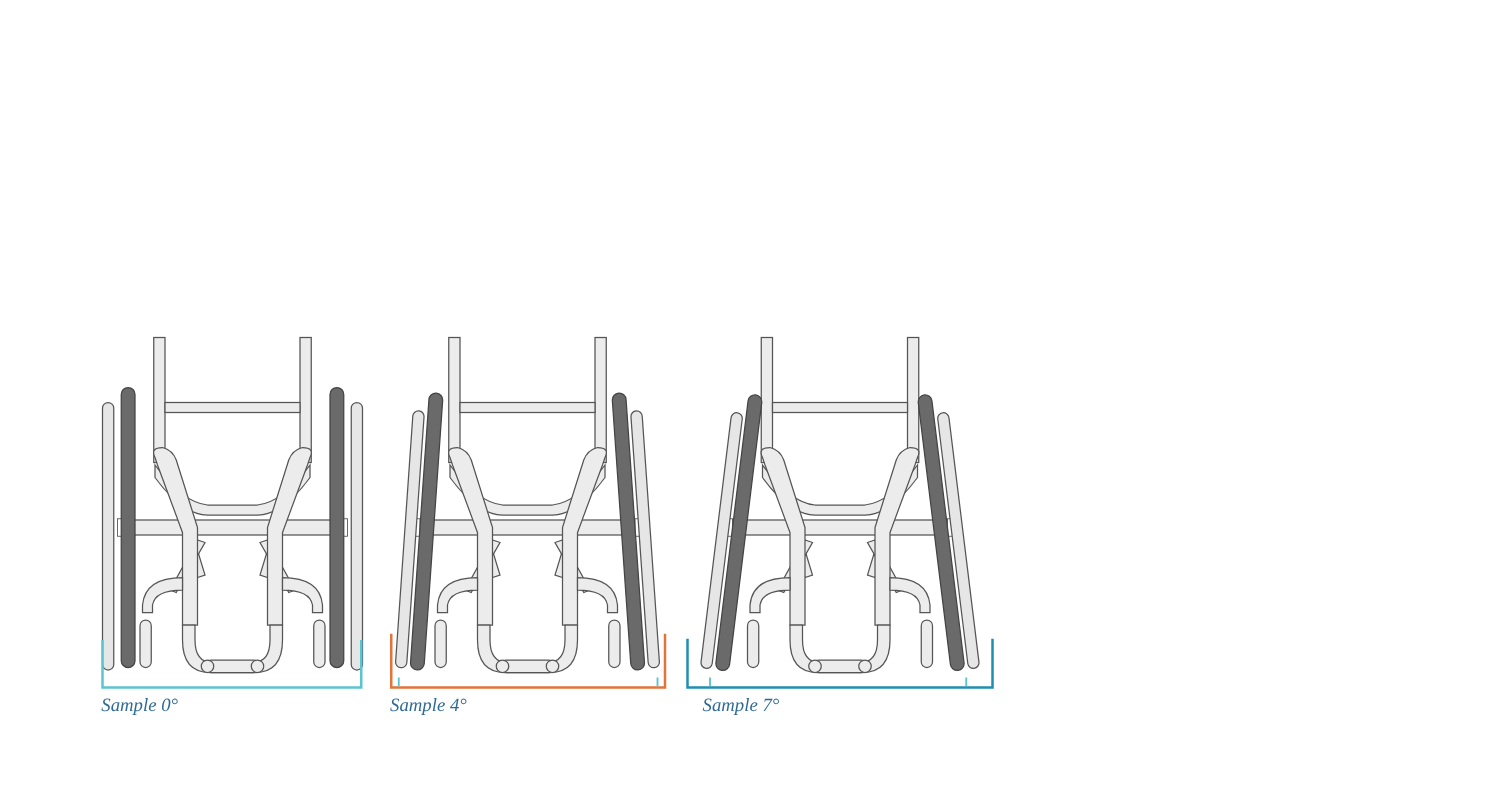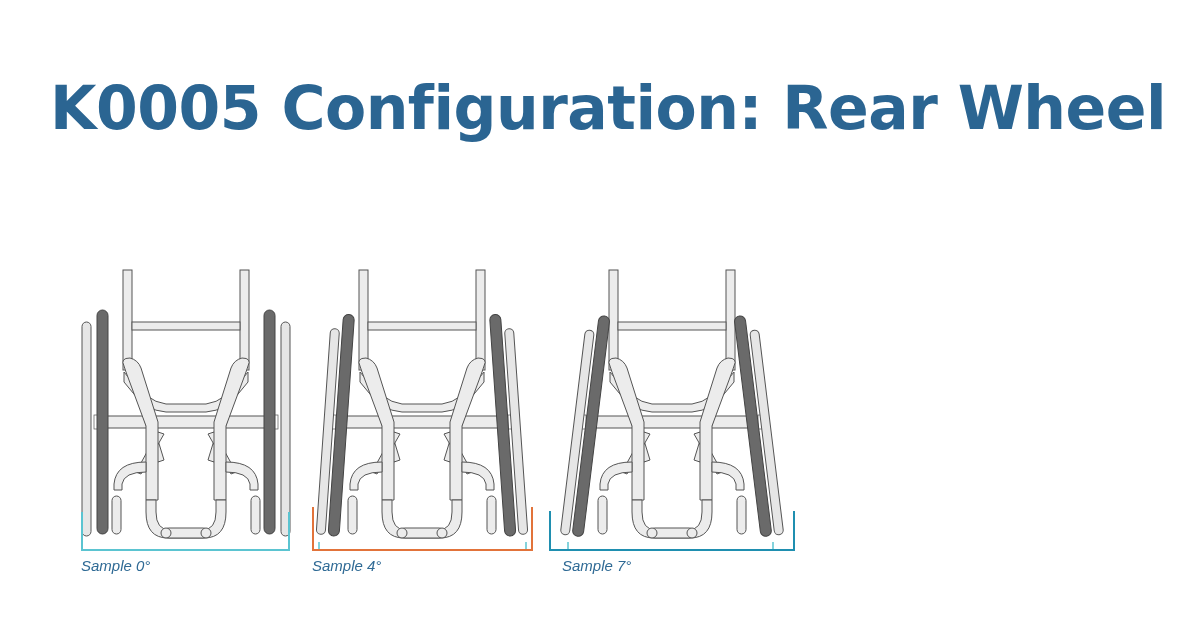--- a/index.html
+++ b/index.html
@@ -7,29 +7,28 @@
   .title {
     position:absolute; left:50px; top:68px; margin:0;
     font-family:"DejaVu Sans", sans-serif; font-weight:600;
     font-size:60px; line-height:80px; letter-spacing:-0.5px;
     color:#2b6592; white-space:nowrap;
   }
   .title span { display:block; }
   .figure { position:absolute; top:262px; }
   .figure svg { display:block; overflow:visible; }
   .caption {
-    position:absolute; font-family:Liberation Sans, sans-serif; font-style:italic;
+    position:absolute; font-family:Liberation Serif, serif; font-style:italic;
     font-size:15px; color:#2f6a95; top:557px; white-space:nowrap;
   }
 </style>
 </head>
 <body>
 
 <h1 class="title">
-  <span>K0005 Configuration: Rear Wheel</span>
 </h1>
 
 <svg width="0" height="0" style="position:absolute">
   <defs>
     <g id="chair-frame" stroke="#555" stroke-width="1" fill="#ececec">
 
       <rect x="-63" y="8" width="9" height="100"></rect>
       <rect x="54" y="8" width="9" height="100"></rect>
 
       <rect x="-54" y="60" width="108" height="8"></rect>

